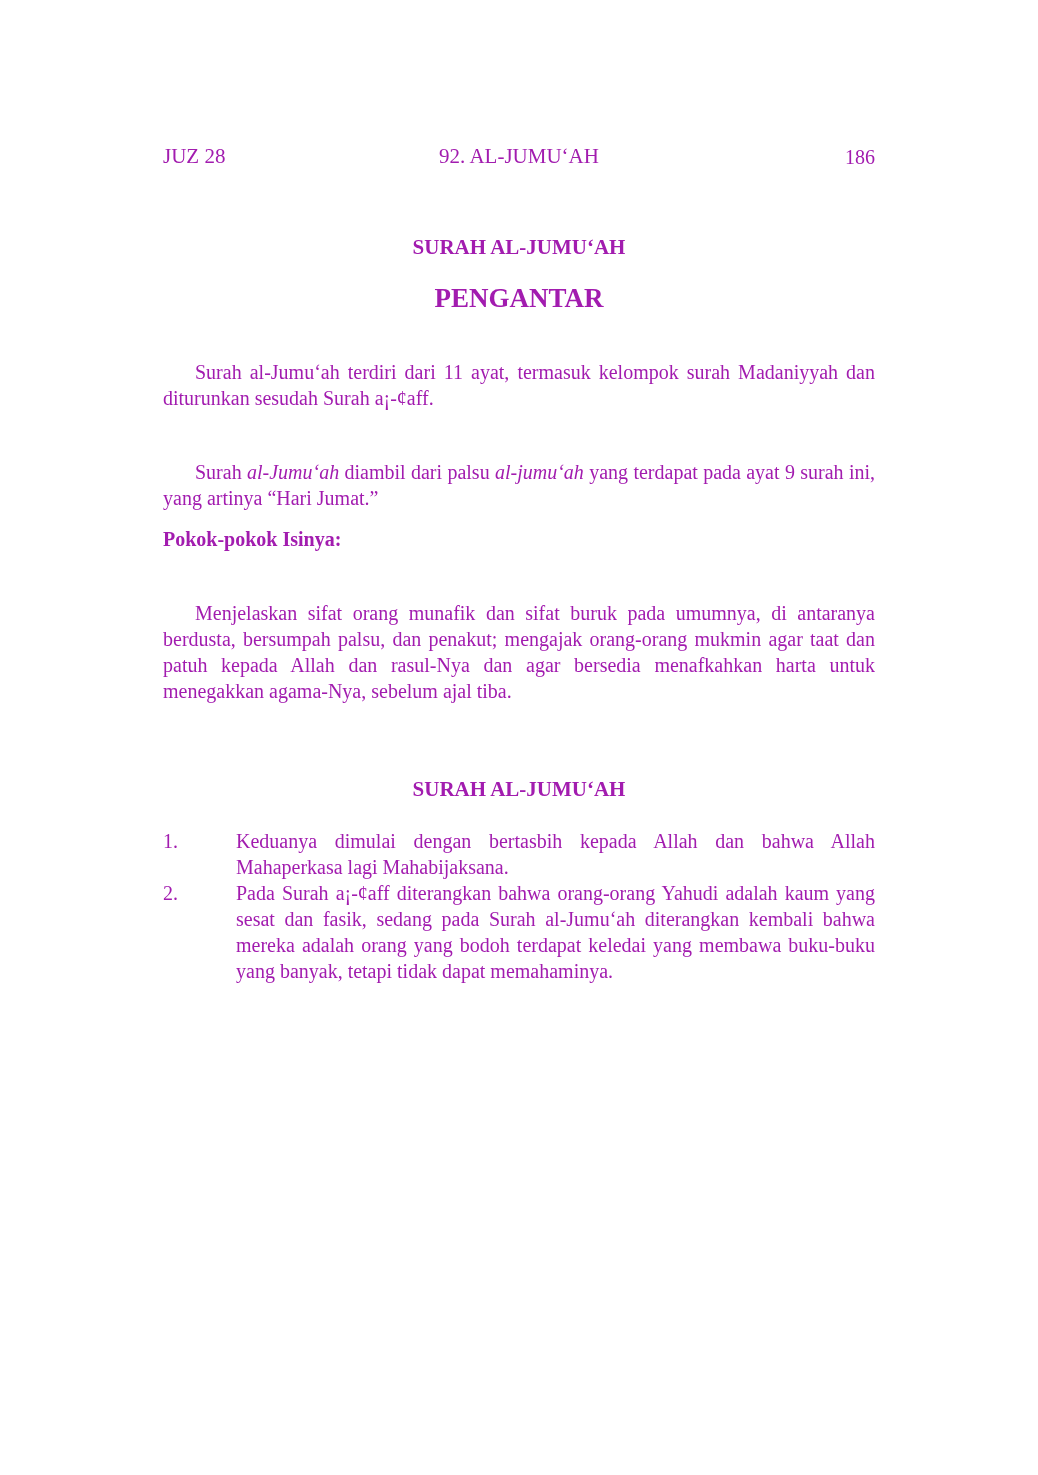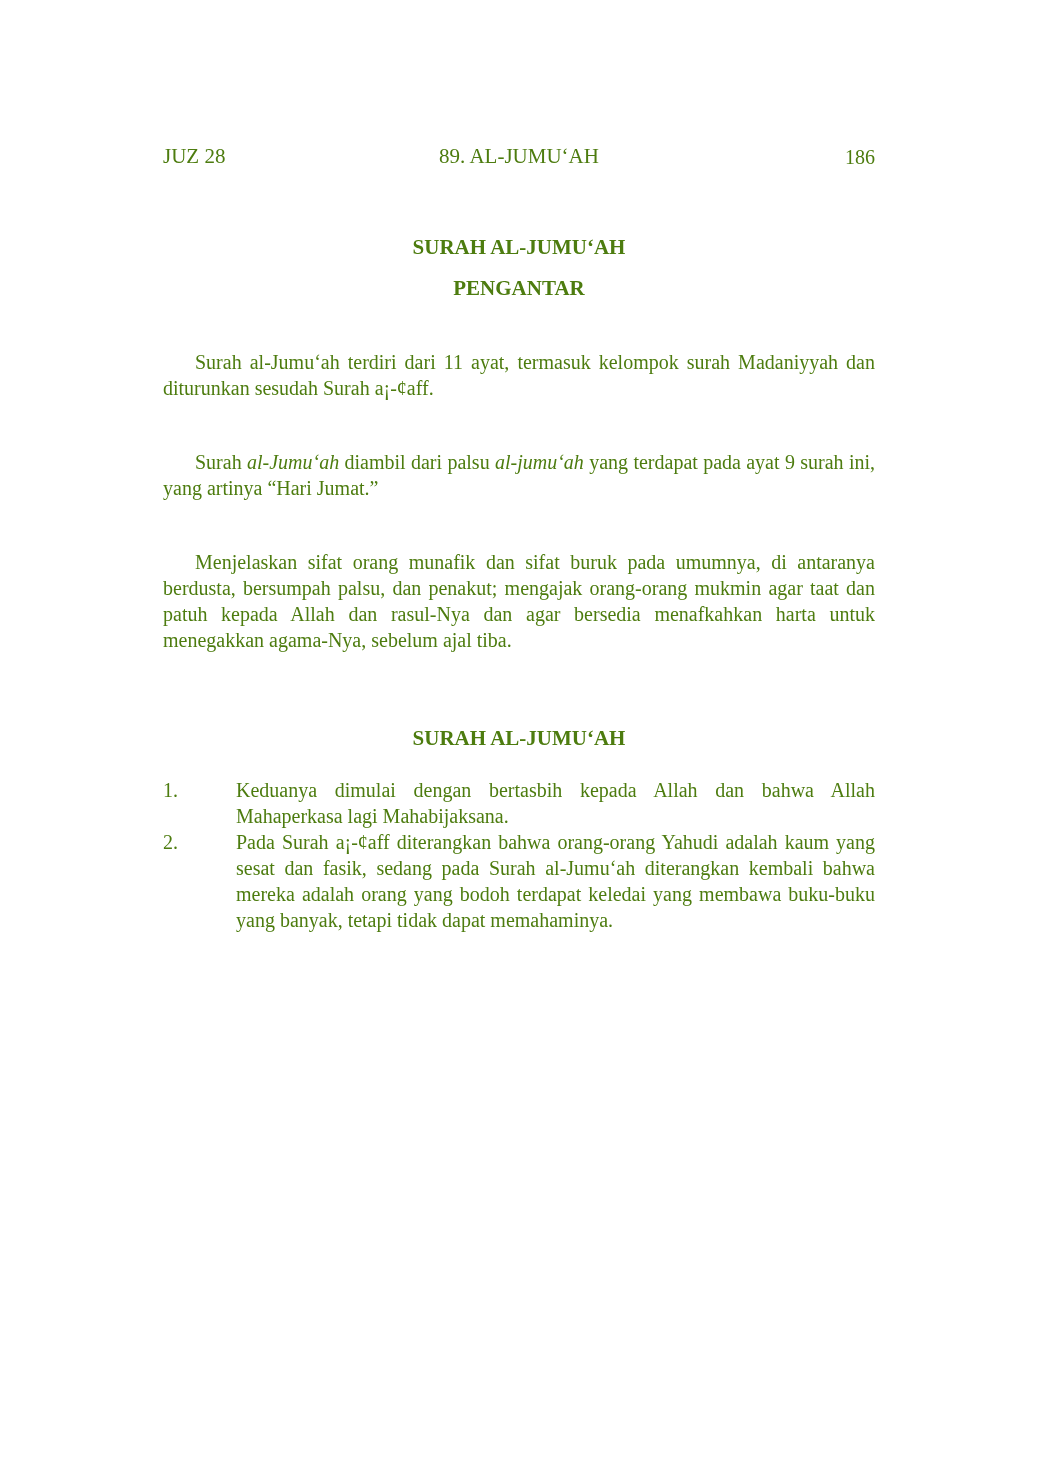--- a/index.html
+++ b/index.html
@@ -4,21 +4,21 @@
 <style>
   * { margin: 0; padding: 0; box-sizing: border-box; }
   html, body { background: #ffffff; }
   .page {
     position: relative;
     width: 1038px;
     height: 1475px;
     margin: 0 auto;
     background: #ffffff;
     font-family: "Liberation Serif", "DejaVu Serif", serif;
-    color: #4d7c0f;
+    color: #a21caf;
     overflow: hidden;
   }
   .content {
     position: absolute;
     left: 163px;
     top: 0;
     width: 712px;
   }
   .header {
     position: relative;
@@ -31,22 +31,22 @@
   .header .hl { position: absolute; left: 0; top: 0; }
   .header .hr { position: absolute; right: 0; top: 1px; font-size: 20px; }
   .title {
     margin-top: 66px;
     font-size: 21px;
     line-height: 25px;
     font-weight: bold;
     text-align: center;
   }
   .subtitle {
-    margin-top: 16px;
-    font-size: 21px;
+    margin-top: 26px;
+    font-size: 27px;
     line-height: 25px;
     font-weight: bold;
     text-align: center;
   }
   .para {
     font-size: 20px;
     line-height: 26px;
     text-align: justify;
     text-align-last: left;
   }
@@ -89,32 +89,33 @@
   i { }
 </style>
 </head>
 <body>
 
 <div class="page">
   <div class="content">
 
     <div class="header">
       <span class="hl">JUZ 28</span>
-      <span class="hc">89. AL-JUMU‘AH</span>
+      <span class="hc">92. AL-JUMU‘AH</span>
       <span class="hr">186</span>
     </div>
 
     <div class="title">SURAH AL-JUMU‘AH</div>
 
     <div class="subtitle">PENGANTAR</div>
 
     <p class="para indent first-body">Surah al-Jumu‘ah terdiri dari 11 ayat, termasuk kelompok surah Madaniyyah dan diturunkan sesudah Surah a¡-¢aff.</p>
 
     <p class="para indent"><span>Surah </span><i>al-Jumu‘ah</i><span> diambil dari palsu </span><i>al-jumu‘ah</i><span> yang terdapat pada ayat 9 surah ini, yang artinya “Hari Jumat.”</span></p>
 
+    <div class="pokok-heading">Pokok-pokok Isinya:</div>
 
     <p class="para indent">Menjelaskan sifat orang munafik dan sifat buruk pada umumnya, di antaranya berdusta, bersumpah palsu, dan penakut; mengajak orang-orang mukmin agar taat dan patuh kepada Allah dan rasul-Nya dan agar bersedia menafkahkan harta untuk menegakkan agama-Nya, sebelum ajal tiba.</p>
 
     <div class="relation-heading">
       <div>SURAH AL-JUMU‘AH</div>
     </div>
 
     <ol class="relation-list">
       <li class="list-item">
         <span class="num">1.</span>

